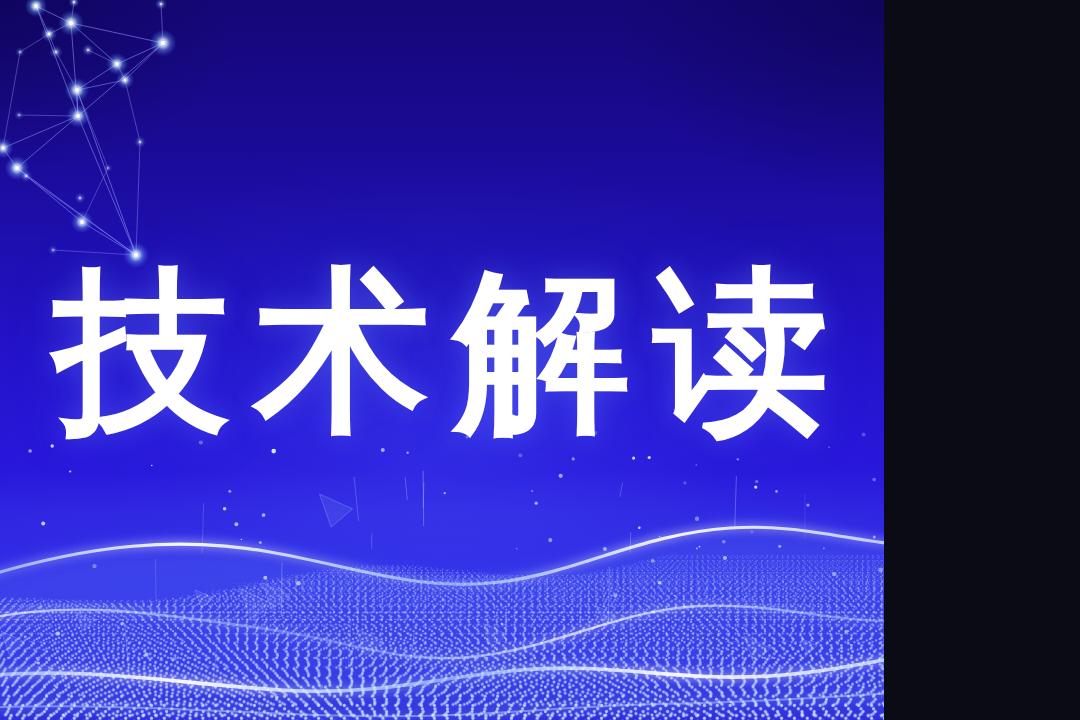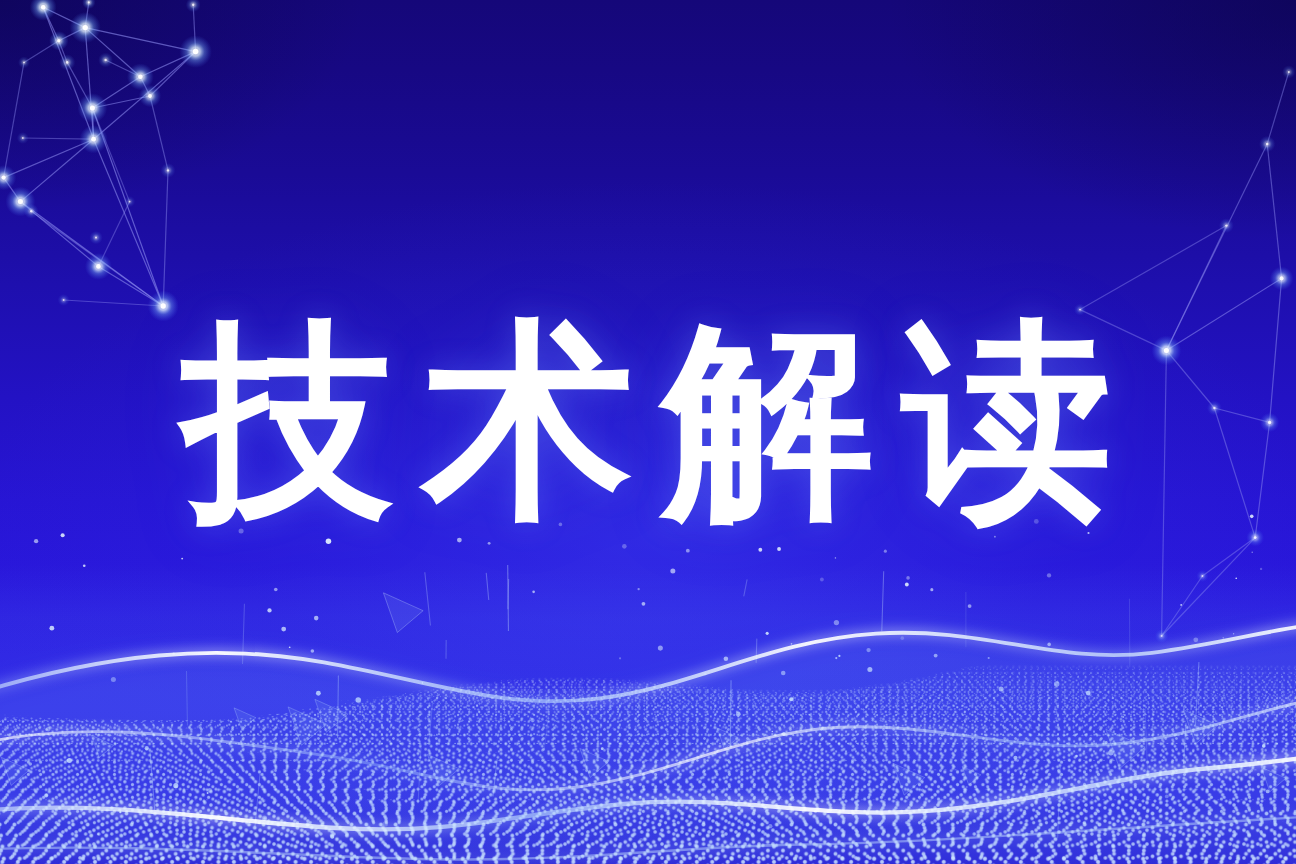--- a/index.html
+++ b/index.html
@@ -1,21 +1,21 @@
 <!DOCTYPE html>
 <html><head>
 <meta charset="utf-8">
 <title>技术解读</title>
 <style>
   html,body{margin:0;padding:0;background:#0b0b16;}
   *{box-sizing:border-box;}
 
   #banner{
     position:relative;
-    width:1080px;
+    width:884px;
     height:720px;
     overflow:hidden;
     font-family:"Liberation Sans","DejaVu Sans",sans-serif;
     background:#0c4a6e;
   }
 
   
   .bg-gradient{
     position:absolute; inset:0;
     background:linear-gradient(180deg,

